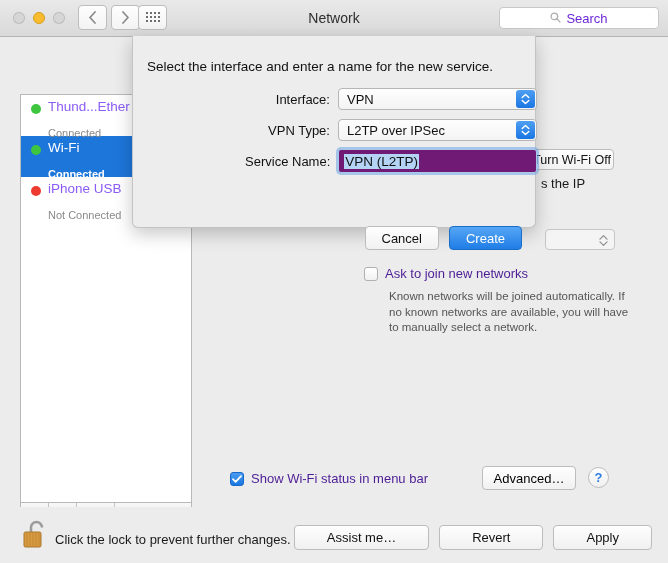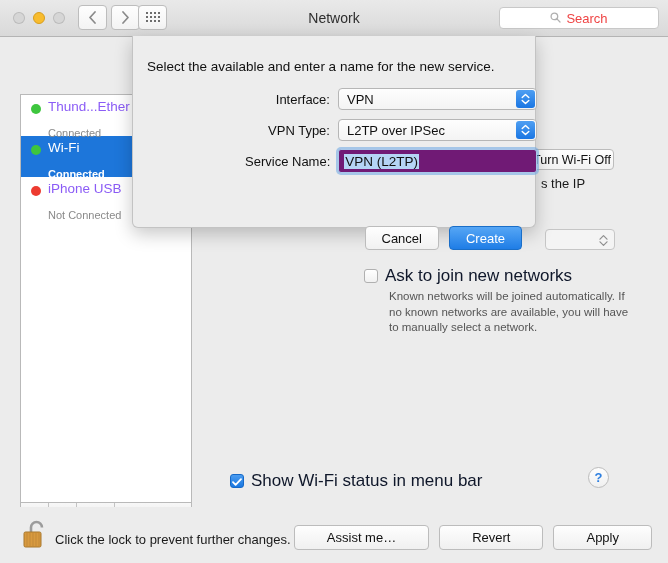--- a/index.html
+++ b/index.html
@@ -40,21 +40,21 @@
   .wintitle {
     position: absolute; left: 0; top: 10px; width: 668px;
     text-align: center; font-size: 14px; color: #2e2e2e;
   }
 
   .searchbox {
     position: absolute; right: 9px; top: 7px; width: 160px; height: 22px;
     background: #fff; border: 1px solid #c8c8c8; border-radius: 4px;
     display: flex; align-items: center; justify-content: center; gap: 5px;
   }
-  .searchbox .ph { color: #ef4444; font-size: 13px; }
+  .searchbox .ph { color: #6d28d9; font-size: 13px; }
 
   
   .content {
     position: absolute; left: 0; top: 37px; width: 668px; height: 470px;
     background: #ececec;
   }
 
   
   .sidewrap { position: absolute; left: 20px; top: 57px; width: 172px; }
   .sidelist {
@@ -107,21 +107,21 @@
   .cbox {
     width: 14px; height: 14px; border-radius: 3px; flex: none;
     background: linear-gradient(to bottom,#fff,#f1f1f1);
     border: 1px solid #b0b0b0;
   }
   .cbox.on {
     background: linear-gradient(to bottom,#4a9cf0,#1a77e0);
     border-color: #1569c8;
     display: flex; align-items: center; justify-content: center;
   }
-  .asklabel { font-size: 17px; color: #0f172a; }
+  .asklabel { font-size: 13px; color: #4c1d95; }
   .helptext {
     position: absolute; left: 189px; top: 252px; width: 240px;
     font-size: 11.5px; color: #555; line-height: 1.35;
   }
 
   .showrow { position: absolute; left: 30px; top: 434px; display: flex; align-items: center; gap: 7px; }
   .advbtn {
     position: absolute; left: 282px; top: 429px; width: 94px; height: 24px;
     background: linear-gradient(to bottom,#fefefe,#f1f1f1);
     border: 1px solid #bcbcbc; border-radius: 4px;
@@ -341,20 +341,21 @@
       <div class="cbox on">
         <span>
           <svg width="10" height="8" viewBox="0 0 10 8">
               <path d="M1 4.2l2.6 2.6L9 1.2" fill="none" stroke="#fff" stroke-width="1.8" stroke-linecap="round" stroke-linejoin="round"></path>
             </svg>
         </span>
       </div>
       <span class="asklabel">Show Wi-Fi status in menu bar</span>
     </div>
 
+    <div class="advbtn">Advanced…</div>
     <div class="helpbtn">?</div>
   </div>
 </div>
 
 <div class="bottombar">
   <div class="lock">
     <svg width="32" height="36" viewBox="0 0 32 36">
       <path d="M11 17V11.5a5.5 5.5 0 0111 0" fill="none" stroke="#9b9b9b" stroke-width="2.6"></path>
       <rect x="4" y="16" width="17" height="15" rx="1.5" fill="#d89a3f" stroke="#a7762c" stroke-width="1"></rect>
       <g stroke="#c2893a" stroke-width="1">
@@ -368,21 +369,21 @@
   </div>
   <div class="locktext">Click the lock to prevent further changes.</div>
   <div class="btmbtns">
     <div class="pbtn">Assist me…</div>
     <div class="pbtn">Revert</div>
     <div class="pbtn">Apply</div>
   </div>
 </div>
 
 <div class="sheet">
-  <div class="sheet-title">Select the available and enter a name for the new service.</div>
+  <div class="sheet-title">Select the interface and enter a name for the new service.</div>
 
   <div class="frow" style="top:52px;">
     <div class="lbl">Interface:</div>
     <div class="popup">
       <span>VPN</span>
       <span class="stepper">
         <svg width="9" height="12" viewBox="0 0 9 12">
             <path d="M1.2 4.6L4.5 1.4 7.8 4.6" fill="none" stroke="#fff" stroke-width="1.4" stroke-linecap="round" stroke-linejoin="round"></path>
             <path d="M1.2 7.4L4.5 10.6 7.8 7.4" fill="none" stroke="#fff" stroke-width="1.4" stroke-linecap="round" stroke-linejoin="round"></path>
           </svg>

